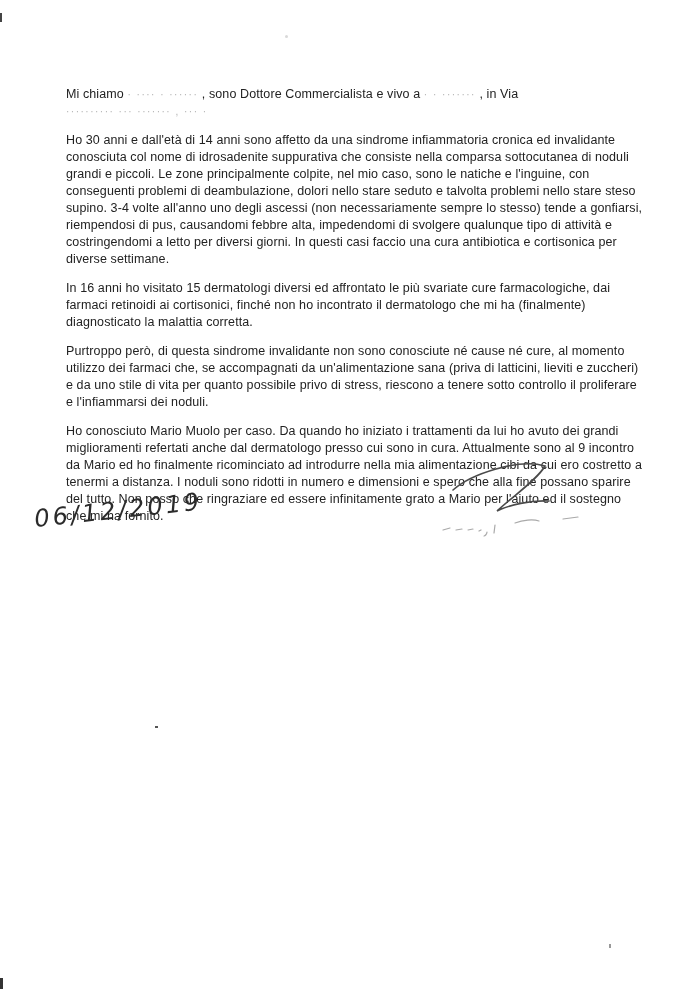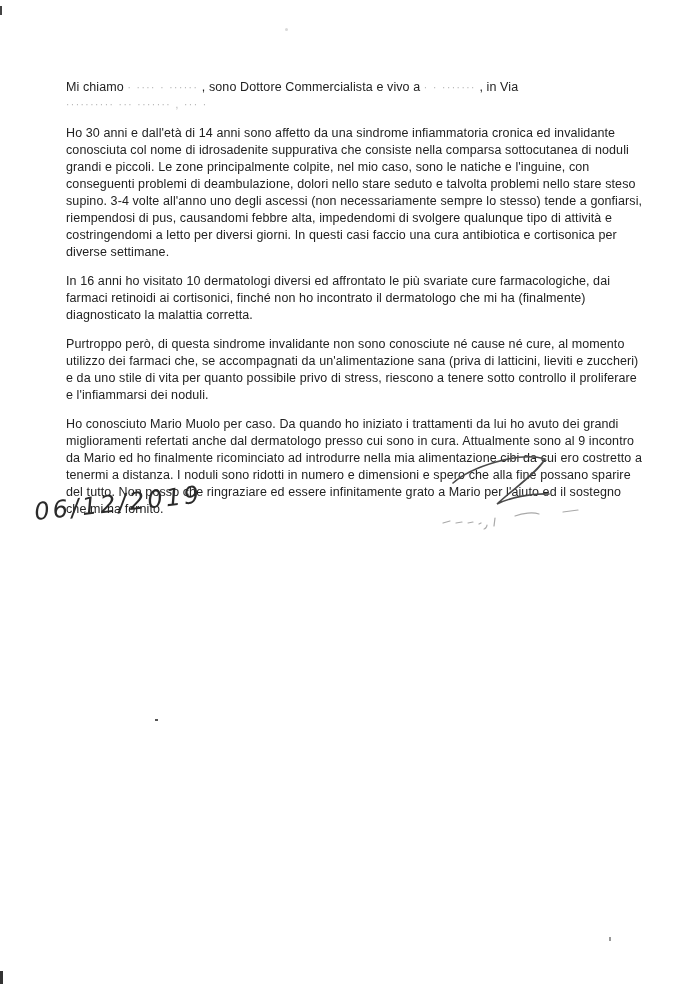--- a/index.html
+++ b/index.html
@@ -6,20 +6,21 @@
   body {
     width: 700px; height: 989px;
     background: #ffffff;
     font-family: "Liberation Sans", "DejaVu Sans", sans-serif;
     position: relative;
     overflow: hidden;
   }
   .scan-page {
     position: absolute; inset: 0;
     background: #ffffff;
+    margin-top: 7px;
   }
   .letter-body {
     position: absolute;
     left: 66px; top: 79px;
     width: 578px;
     color: #222222;
     font-size: 12.5px;
     line-height: 17px;
     letter-spacing: 0.1px;
   }
@@ -67,21 +68,21 @@
     <p>
       <span>Mi chiamo </span>
       <span class="redact">· ···· · ······</span>
       <span>, sono Dottore Commercialista e vivo a </span>
       <span class="redact">· · ·······</span>
       <span>, in Via </span>
       <span class="redact">·········· ··· ······· ,  ··· ·</span>
     </p>
 
     <p>Ho 30 anni e dall'età di 14 anni sono affetto da una sindrome infiammatoria cronica ed invalidante conosciuta col nome di idrosadenite suppurativa che consiste nella comparsa sottocutanea di noduli grandi e piccoli. Le zone principalmente colpite, nel mio caso, sono le natiche e l'inguine, con conseguenti problemi di deambulazione, dolori nello stare seduto e talvolta problemi nello stare steso supino. 3-4 volte all'anno uno degli ascessi (non necessariamente sempre lo stesso) tende a gonfiarsi, riempendosi di pus, causandomi febbre alta, impedendomi di svolgere qualunque tipo di attività e costringendomi a letto per diversi giorni. In questi casi faccio una cura antibiotica e cortisonica per diverse settimane.</p>
-    <p>In 16 anni ho visitato 10 dermatologi diversi ed affrontato le più svariate cure farmacologiche, dai farmaci retinoidi ai cortisonici, finché non ho incontrato il dermatologo che mi ha (finalmente) diagnosticato la malattia corretta.</p>
+    <p>In 16 anni ho visitato 15 dermatologi diversi ed affrontato le più svariate cure farmacologiche, dai farmaci retinoidi ai cortisonici, finché non ho incontrato il dermatologo che mi ha (finalmente) diagnosticato la malattia corretta.</p>
     <p>Purtroppo però, di questa sindrome invalidante non sono conosciute né cause né cure, al momento utilizzo dei farmaci che, se accompagnati da un'alimentazione sana (priva di latticini, lieviti e zuccheri) e da uno stile di vita per quanto possibile privo di stress, riescono a tenere sotto controllo il proliferare e l'infiammarsi dei noduli.</p>
     <p>Ho conosciuto Mario Muolo per caso. Da quando ho iniziato i trattamenti da lui ho avuto dei grandi miglioramenti refertati anche dal dermatologo presso cui sono in cura. Attualmente sono al 9 incontro da Mario ed ho finalmente ricominciato ad introdurre nella mia alimentazione cibi da cui ero costretto a tenermi a distanza. I noduli sono ridotti in numero e dimensioni e spero che alla fine possano sparire del tutto. Non posso che ringraziare ed essere infinitamente grato a Mario per l'aiuto ed il sostegno che mi ha fornito.</p>
 
   </div>
 
   <div class="handwritten-date">06/12/2019</div>
 
   <svg class="signature" viewBox="0 0 240 95" xmlns="http://www.w3.org/2000/svg">
 
     <path d="M 30 40 C 48 24, 96 8, 122 16 C 114 30, 90 46, 74 61 C 86 55, 108 50, 126 51" fill="none" stroke="#4a4a4a" stroke-width="1.6" stroke-linecap="round"></path>

